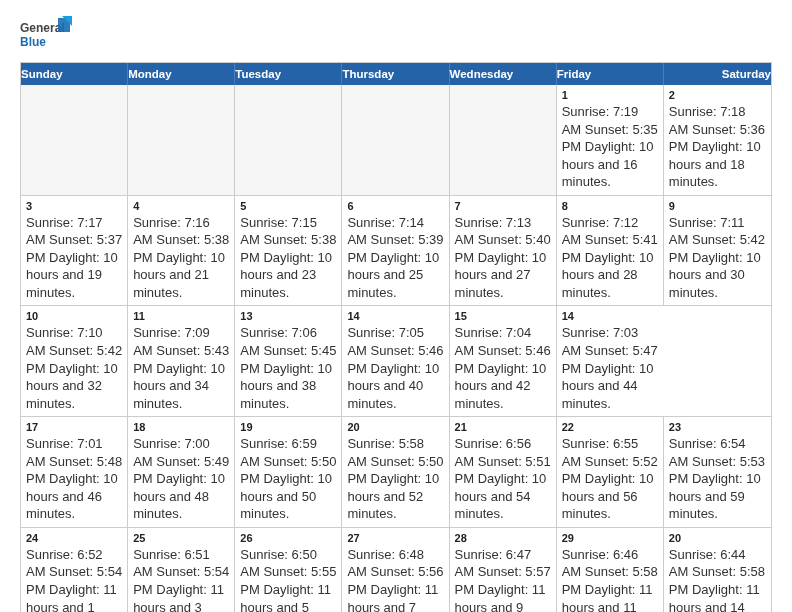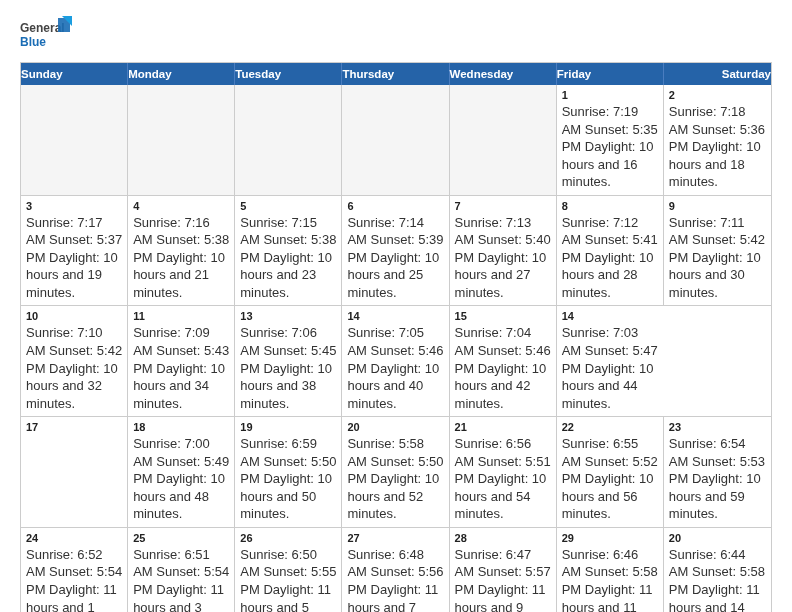--- a/index.html
+++ b/index.html
@@ -224,20 +224,23 @@
           <div class="cal-cell">
             <div class="day-number">14</div>
             <div class="day-info">Sunrise: 7:03 AM
 Sunset: 5:47 PM
 Daylight: 10 hours and 44 minutes.</div>
           </div>
         </div>
         <div class="cal-row">
           <div class="cal-cell">
             <div class="day-number">17</div>
+            <div class="day-info">Sunrise: 7:01 AM
+Sunset: 5:48 PM
+Daylight: 10 hours and 46 minutes.</div>
           </div>
           <div class="cal-cell">
             <div class="day-number">18</div>
             <div class="day-info">Sunrise: 7:00 AM
 Sunset: 5:49 PM
 Daylight: 10 hours and 48 minutes.</div>
           </div>
           <div class="cal-cell">
             <div class="day-number">19</div>
             <div class="day-info">Sunrise: 6:59 AM

